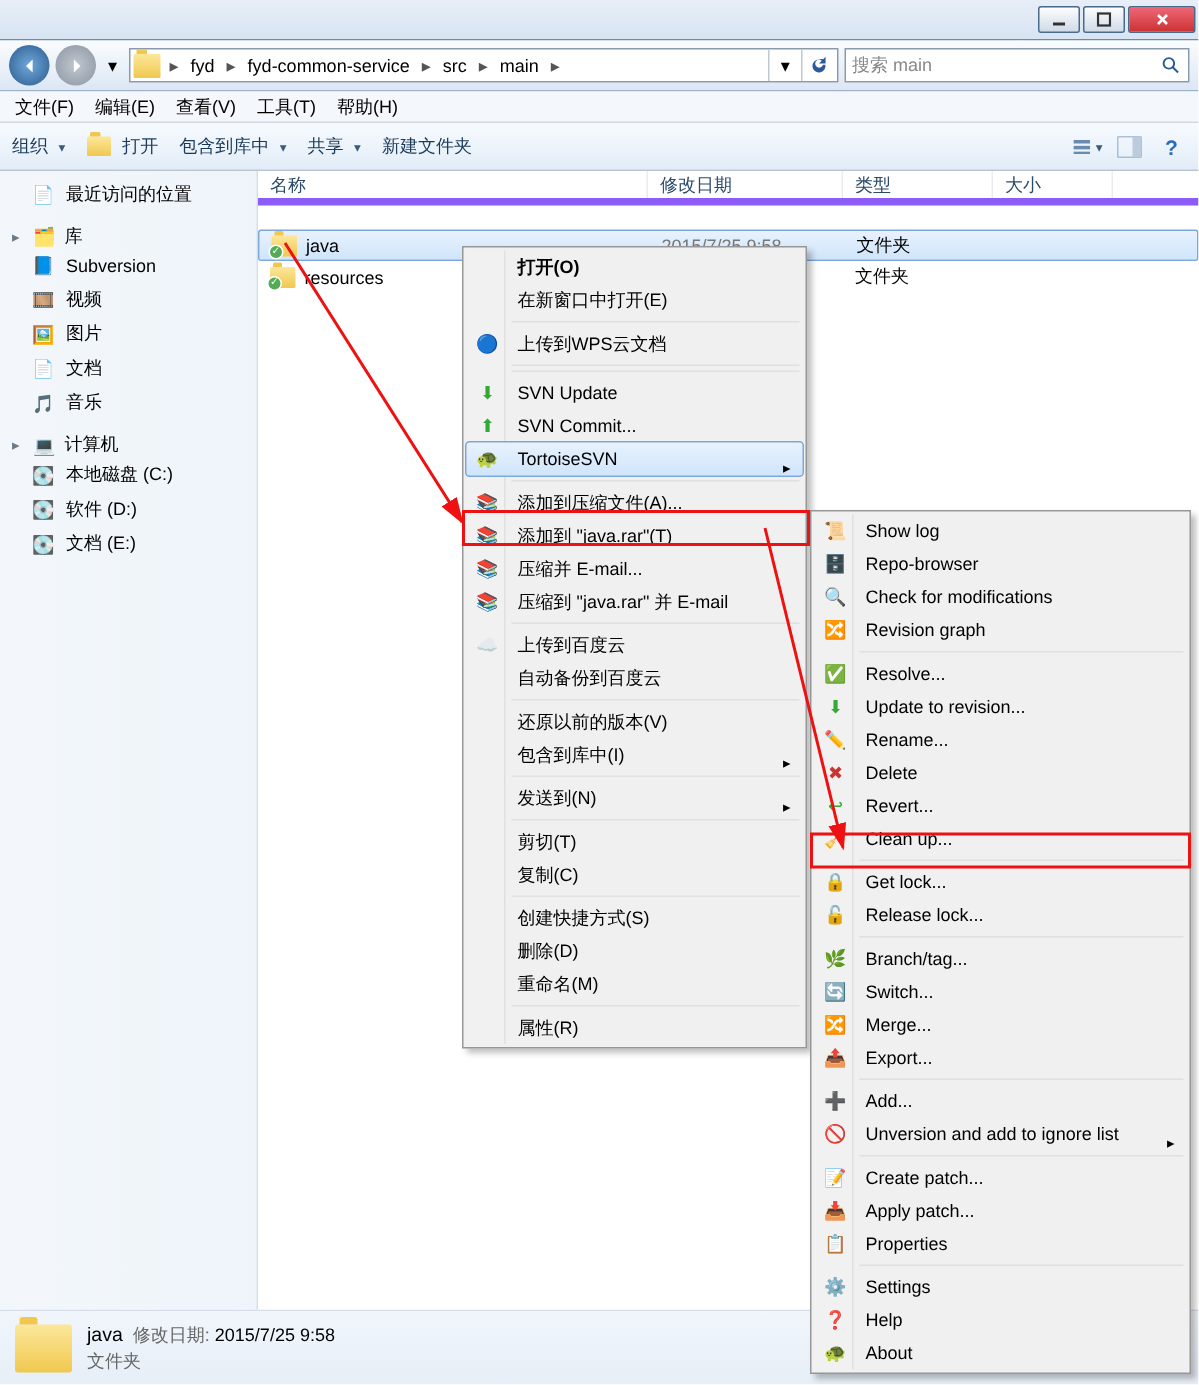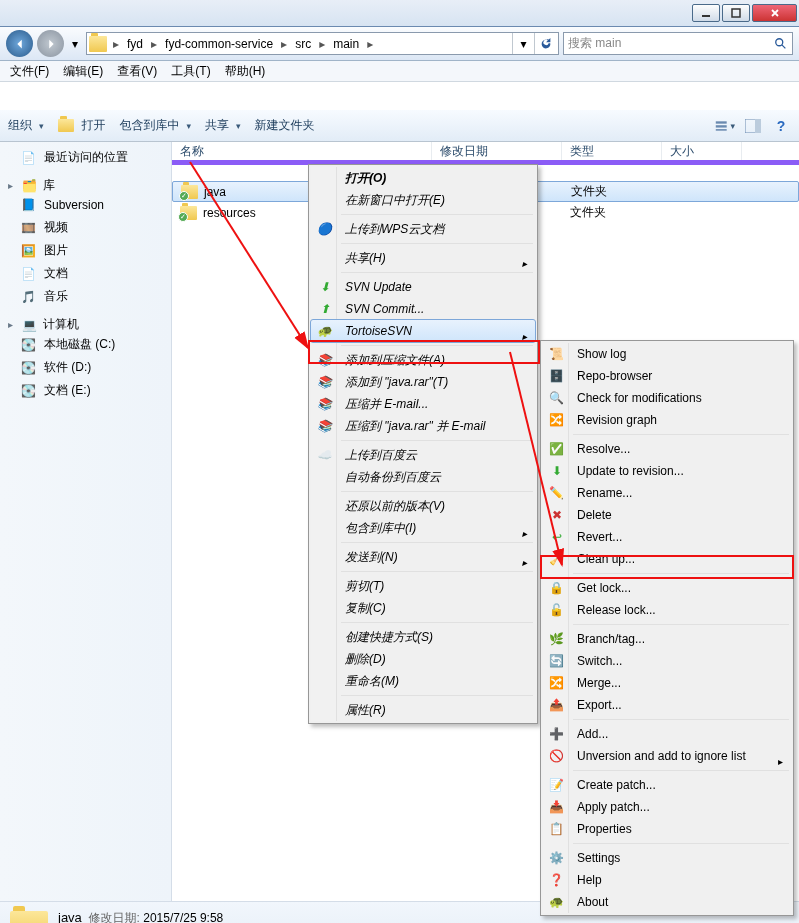--- a/index.html
+++ b/index.html
@@ -24,21 +24,21 @@
 .crumb-sep { color:#555; padding: 0 2px; }
 .addr-refresh { width: 22px; height:21px; border-left:1px solid #c0c8d0; display:flex;align-items:center;justify-content:center; }
 .searchbox { width: 230px; height:23px; background:#fff; border:1px solid #8a9aad; display:flex; align-items:center; padding:0 4px; color:#888; }
 .searchbox svg { width:14px; height:14px; margin-left:auto; }
 
 
 .menubar { height: 21px; background:#f4f7fb; border-bottom:1px solid #d0d8e0; display:flex; align-items:center; padding:0 4px; gap:2px; }
 .menubar span { padding: 2px 6px; }
 
 
-.toolbar { height: 32px; background: linear-gradient(#f7fbff,#e2ecf7); border-bottom:1px solid #b8c4d0; display:flex; align-items:center; padding:0 8px; gap:14px;margin-top:28px; }
+.toolbar { height: 32px; background: linear-gradient(#f7fbff,#e2ecf7); border-bottom:1px solid #b8c4d0; display:flex; align-items:center; padding:0 8px; gap:14px; }
 .tb-item { display:flex; align-items:center; gap:4px; color:#1a3a5a; }
 .tb-drop:after { content:"▾"; font-size:9px; margin-left:3px; color:#3a5a7a; }
 .tb-right { margin-left:auto; display:flex; gap:8px; align-items:center; }
 .tb-icon { width:20px; height:20px; display:flex; align-items:center; justify-content:center; }
 
 
 .main { display:flex; height: calc(923px - 27px - 34px - 21px - 32px - 50px); }
 .sidebar { width: 172px; background: linear-gradient(to right,#f3f7fb,#eef4fa); border-right:1px solid #d4dde8; overflow:hidden; padding-top:4px; }
 .sb-item { display:flex; align-items:center; gap:6px; padding: 3px 4px 3px 20px; }
 .sb-head { padding-left: 8px; display:flex; align-items:center; gap:4px; margin-top:8px;}
@@ -64,21 +64,21 @@
 
 .ctx { position:absolute; background:#f0f0f0; border:1px solid #979797; box-shadow: 3px 3px 4px rgba(0,0,0,0.25); padding:2px; }
 .ctx-icon-col { position:absolute; left:2px; top:2px; bottom:2px; width:26px; background:#f1f1f1; border-right:1px solid #e0e0e0; }
 .ctx-inner { position:relative; }
 .mi { height:22px; display:flex; align-items:center; padding:0 30px 0 34px; position:relative; white-space:nowrap; }
 .mi.hl { background: linear-gradient(#e8f2fd,#cfe5fb); outline: 1px solid #7da7d9; border-radius:2px; }
 .mi .sub:after { content:"▸"; position:absolute; right:8px; font-size:10px; }
 .mi .ico { position:absolute; left:6px; width:16px; height:16px; display:flex; align-items:center; justify-content:center; }
 .sep { height:1px; background:#e0e0e0; margin:3px 2px 3px 30px; }
 
-.ctx1 { left:308px; top:164px; width:230px;font-style:italic; }
+.ctx1 { left:308px; top:164px; width:230px; }
 .ctx2 { left:540px; top:340px; width:254px; }
 
 .red-box { position:absolute; border: 2px solid #e11; pointer-events:none; }
 .arrow-svg { position:absolute; pointer-events:none; }
 
 </style>
 </head>
 <body>
 
 <div class="titlebar">
@@ -272,24 +272,20 @@
     <div class="mi">
         <b>打开(O)</b>
       </div>
     <div class="mi">在新窗口中打开(E)</div>
     <div class="sep"></div>
     <div class="mi">
         <span class="ico">🔵</span>
         <span>上传到WPS云文档</span>
       </div>
     <div class="sep"></div>
-    <div class="mi">
-        <span>共享(H)</span>
-        <span class="sub"></span>
-      </div>
     <div class="sep"></div>
     <div class="mi">
         <span class="ico" style="color:#3a3">⬇</span>
         <span>SVN Update</span>
       </div>
     <div class="mi">
         <span class="ico" style="color:#3a3">⬆</span>
         <span>SVN Commit...</span>
       </div>
     <div class="mi hl">

